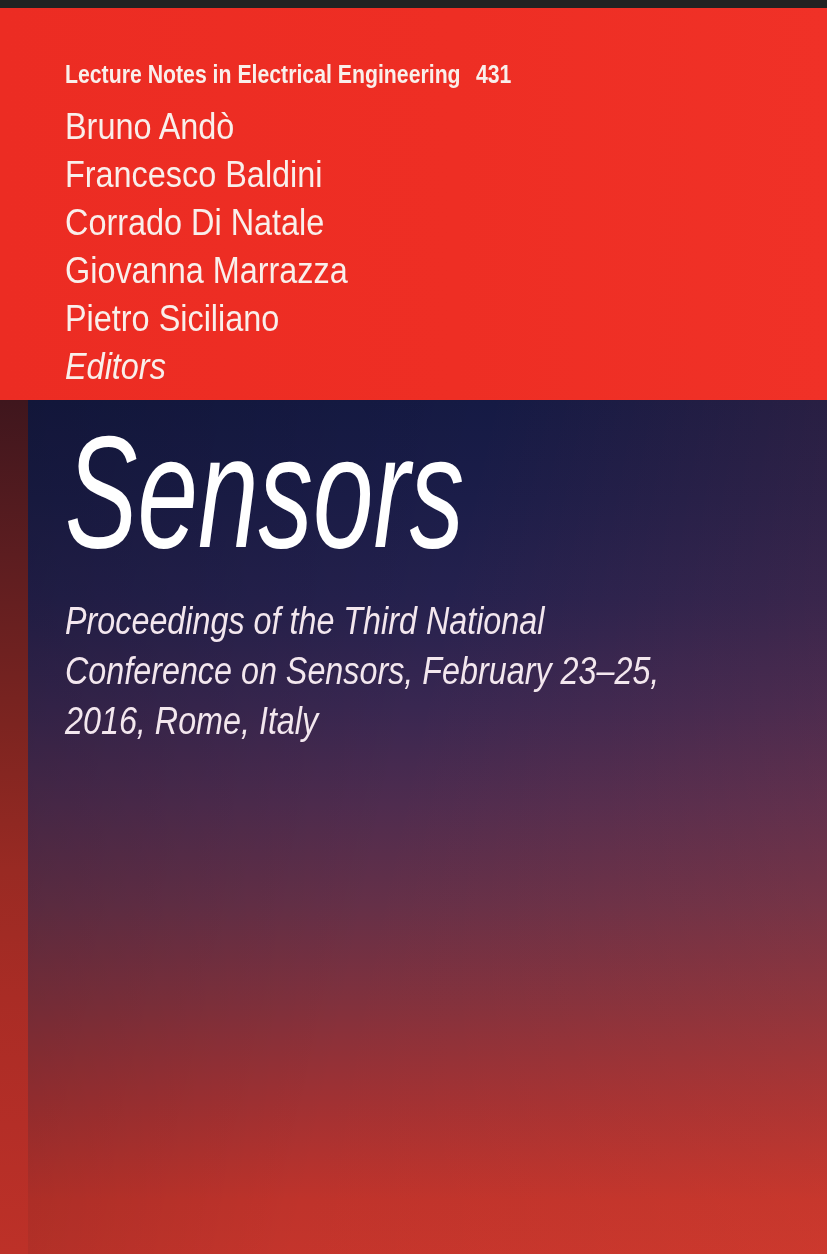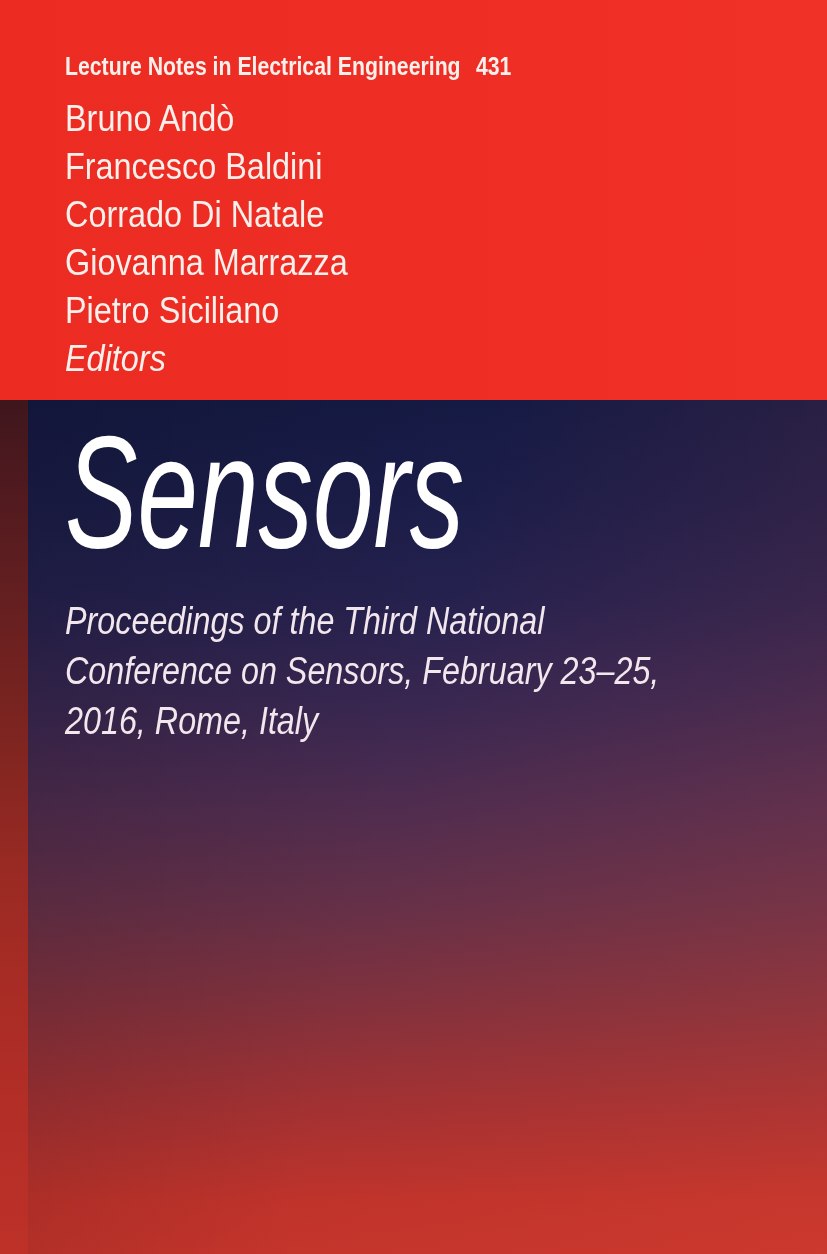--- a/index.html
+++ b/index.html
@@ -6,21 +6,21 @@
   .cover {
     position:relative;
     width:827px; height:1254px;
     overflow:hidden;
     font-family:"Liberation Sans", sans-serif;
     -webkit-font-smoothing:antialiased;
   }
 
   
   .band {
-    position:absolute; left:0; top:0; width:827px; height:400px;
+    position:absolute; left:0; top:8px; width:827px; height:400px;
     background:linear-gradient(90deg,#ec2c23 0%, #ee2e24 55%, #f03127 100%);
   }
   .series {
     position:absolute; left:65px; top:52px;
     display:flex; align-items:baseline; gap:18px;
     transform:scaleX(0.85); transform-origin:0 0;
     font-size:25px; font-weight:bold; color:#f9efeb;
     white-space:nowrap;
   }
   .editors {

